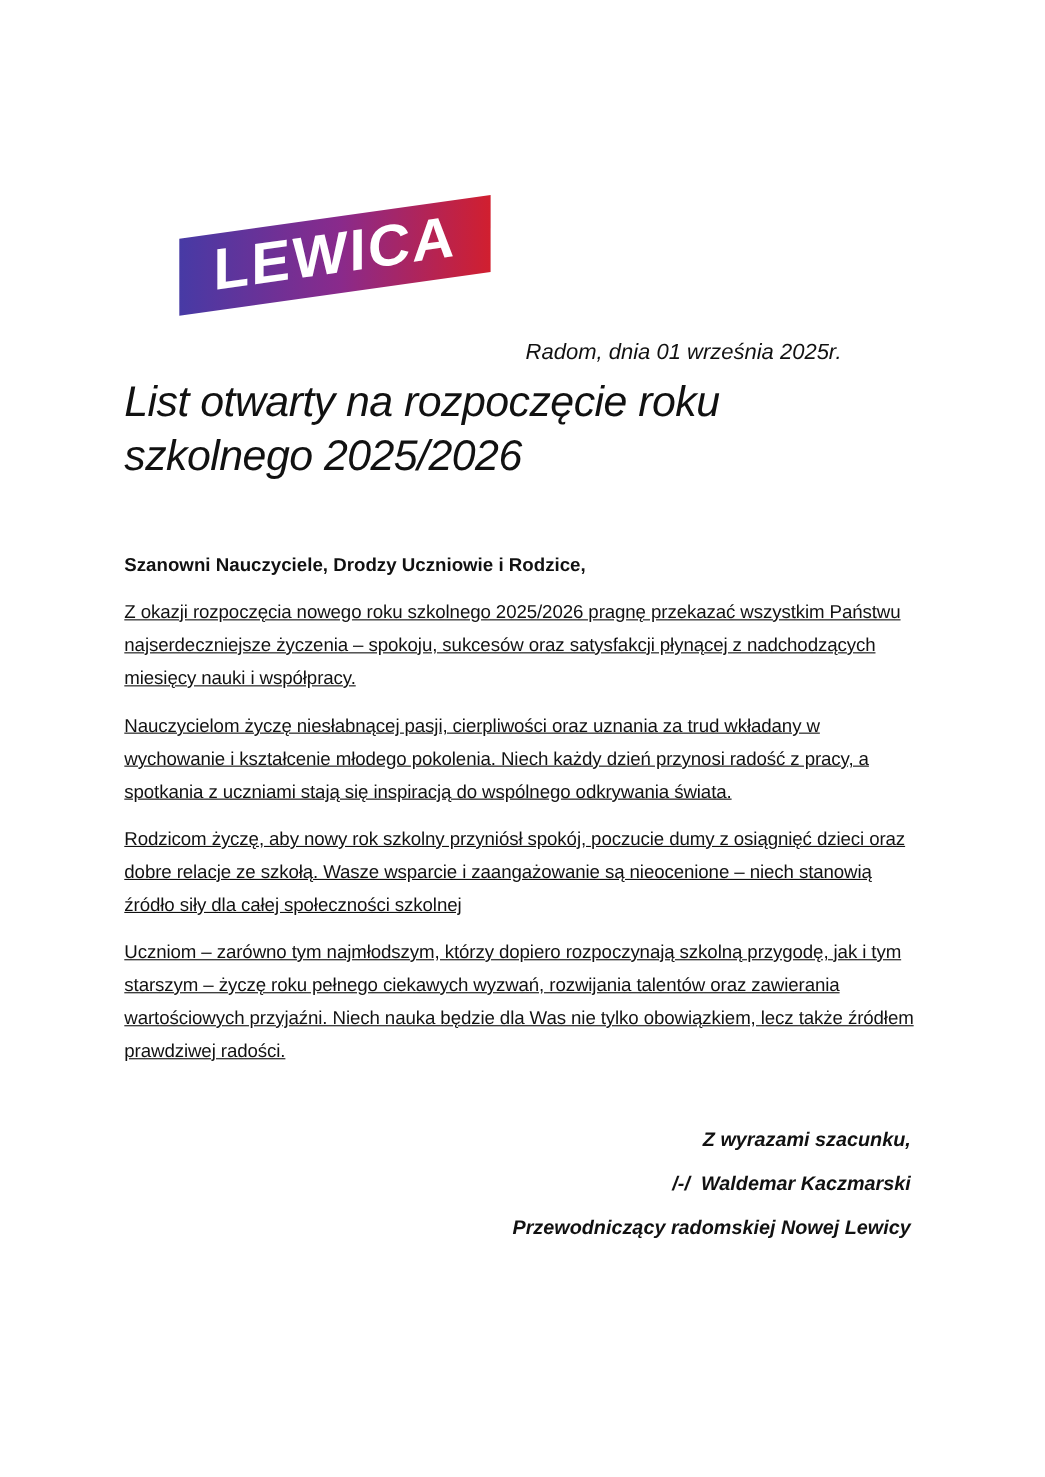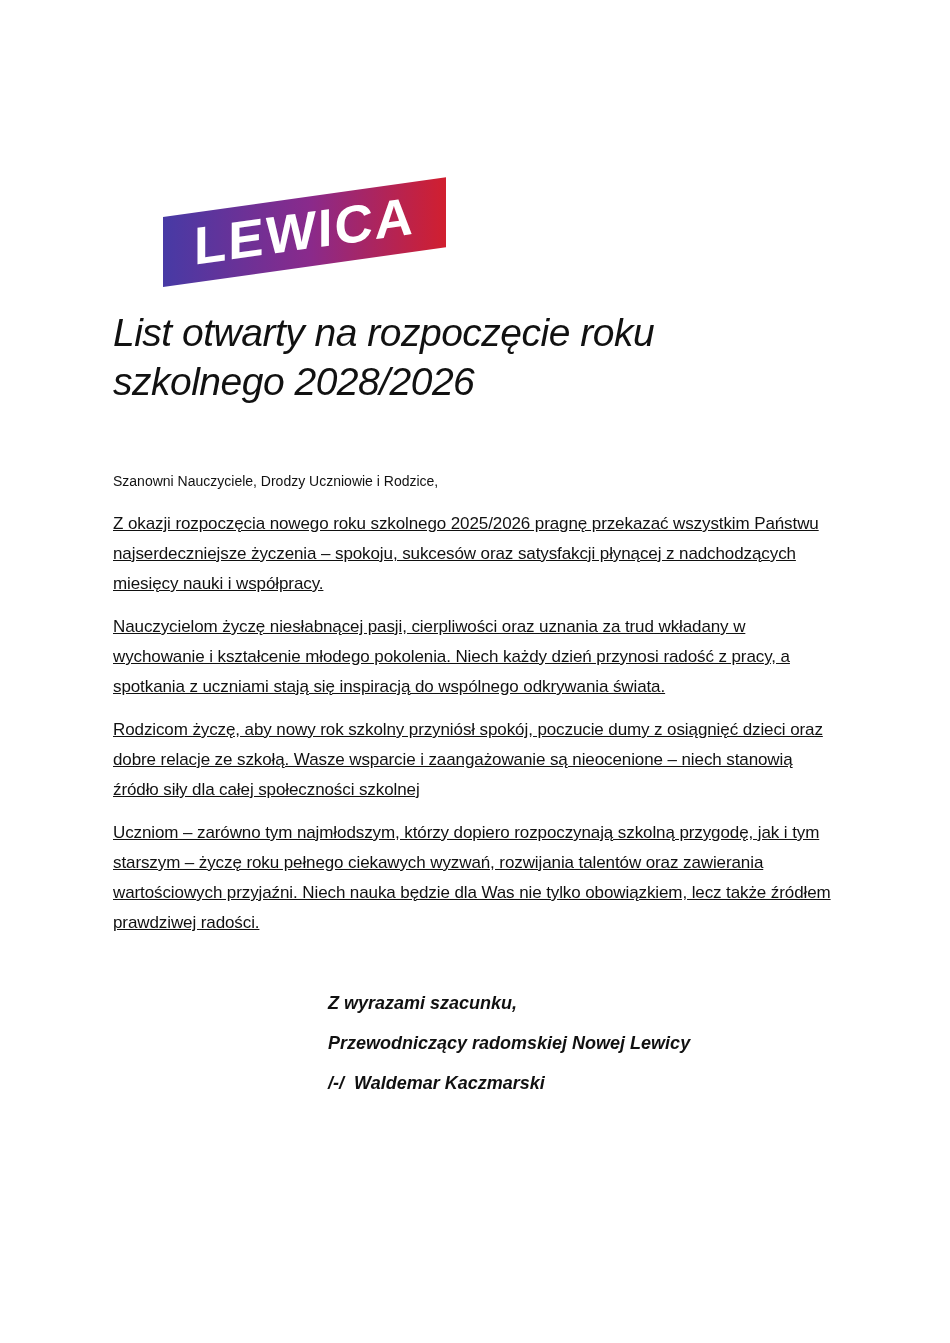--- a/index.html
+++ b/index.html
@@ -59,39 +59,39 @@
     font-style: italic;
     font-weight: 400;
     font-size: 39px;
     line-height: 49px;
     letter-spacing: -0.5px;
     margin-top: 8px;
     max-width: 620px;
   }
 
   .salutation {
-    font-weight: 400;
-    font-size: 14px;
+    font-weight: 700;
+    font-size: 17px;
     line-height: 30px;
     margin-top: 60px;
   }
 
   .paragraph {
     font-size: 17px;
     line-height: 30px;
     letter-spacing: -0.1px;
     margin-top: 13px;
     text-decoration: underline;
   }
 
   
   .signature {
     width: 500px;
     margin: 56px 12px 0 auto;
-    text-align: left;
+    text-align: right;
     font-weight: 700;
     font-style: italic;
     font-size: 18px;
   }
   .signature .sig-line {
     margin-bottom: 21px;
     line-height: 19px;
     white-space: pre-wrap;
   }
 </style>
@@ -99,33 +99,34 @@
 <body style="background: rgb(255, 255, 255);">
 
 <div class="logo-area">
   <div class="logo-band" style="background: linear-gradient(to right, rgb(71, 58, 165), rgb(138, 42, 139) 52%, rgb(209, 31, 47)); color: rgb(255, 255, 255);">
     <span>LEWICA</span>
   </div>
 </div>
 
 <div class="content">
 
+  <div class="date-line">Radom, dnia 01 września 2025r.</div>
 
-  <h1 class="letter-title">List otwarty na rozpoczęcie roku szkolnego 2028/2026</h1>
+  <h1 class="letter-title">List otwarty na rozpoczęcie roku szkolnego 2025/2026</h1>
 
   <p class="salutation">Szanowni Nauczyciele, Drodzy Uczniowie i Rodzice,</p>
 
   <p class="paragraph">Z okazji rozpoczęcia nowego roku szkolnego 2025/2026 pragnę przekazać wszystkim Państwu najserdeczniejsze życzenia – spokoju, sukcesów oraz satysfakcji płynącej z nadchodzących miesięcy nauki i współpracy.</p>
 
   <p class="paragraph">Nauczycielom życzę niesłabnącej pasji, cierpliwości oraz uznania za trud wkładany w wychowanie i kształcenie młodego pokolenia. Niech każdy dzień przynosi radość z pracy, a spotkania z uczniami stają się inspiracją do wspólnego odkrywania świata.</p>
 
   <p class="paragraph">Rodzicom życzę, aby nowy rok szkolny przyniósł spokój, poczucie dumy z osiągnięć dzieci oraz dobre relacje ze szkołą. Wasze wsparcie i zaangażowanie są nieocenione – niech stanowią źródło siły dla całej społeczności szkolnej</p>
 
   <p class="paragraph">Uczniom – zarówno tym najmłodszym, którzy dopiero rozpoczynają szkolną przygodę, jak i tym starszym – życzę roku pełnego ciekawych wyzwań, rozwijania talentów oraz zawierania wartościowych przyjaźni. Niech nauka będzie dla Was nie tylko obowiązkiem, lecz także źródłem prawdziwej radości.</p>
 
 
   <div class="signature">
     <div class="sig-line">Z wyrazami szacunku,</div>
+    <div class="sig-line">/-/  Waldemar Kaczmarski</div>
     <div class="sig-line">Przewodniczący radomskiej Nowej Lewicy</div>
-    <div class="sig-line">/-/  Waldemar Kaczmarski</div>
   </div>
 
 </div>
 
 </body></html>

